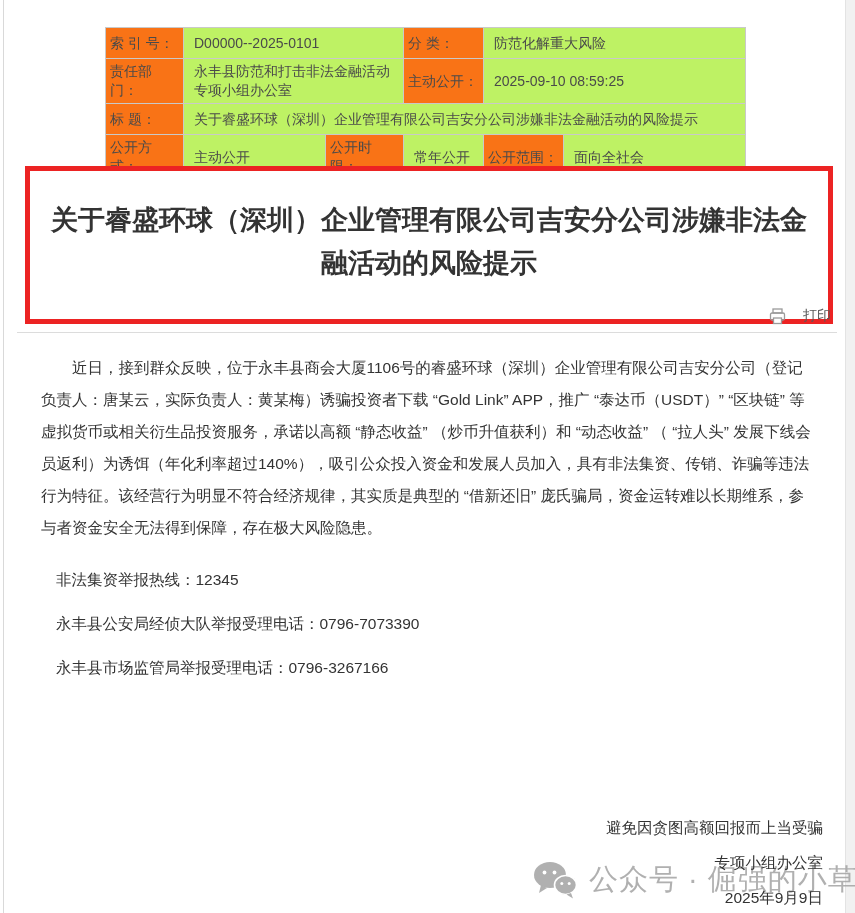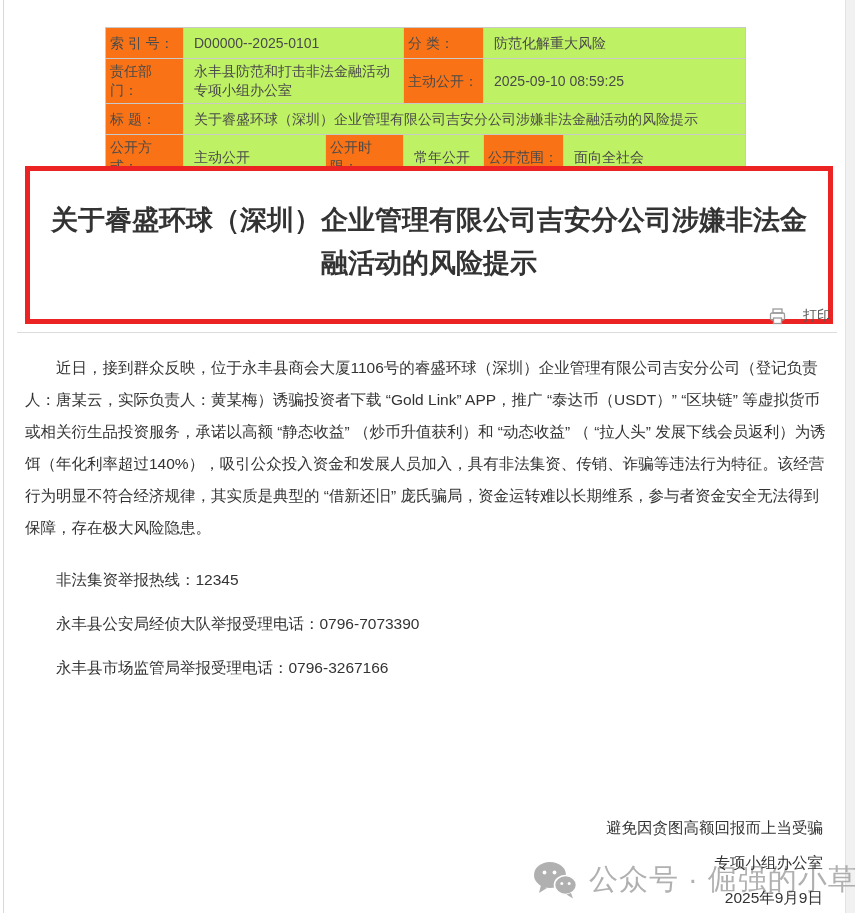--- a/index.html
+++ b/index.html
@@ -35,21 +35,21 @@
     position:absolute;top:304px;right:24px;height:24px;
     display:flex;align-items:center;gap:17px;
     font-size:14px;color:#595959;cursor:pointer;
   }
   .print-row svg{display:block;}
 
   .divider{position:absolute;left:17px;top:332px;width:820px;height:0;border-top:1px solid #dcdcdc;}
 
   
   .content{position:absolute;left:25px;top:352px;width:806px;font-size:15.5px;line-height:32px;color:#333;}
-  .content p{margin:0 0 20px;text-indent:2em;}
+  .content p{margin:0 16px 20px;text-indent:2em;}
   .content p.hotline{margin:12px 0 7px;}
 
   
   .footer{
     position:absolute;right:32px;top:810px;text-align:right;z-index:2;
     font-size:15.5px;line-height:35px;color:#333;
   }
 
   
   .watermark{

